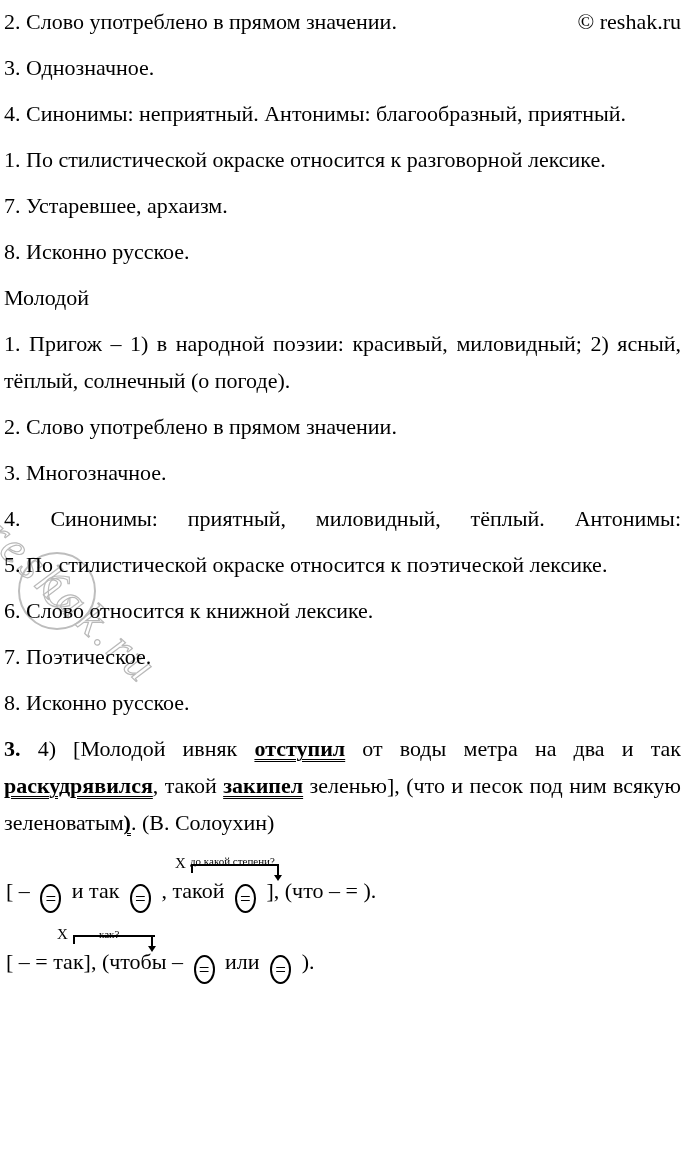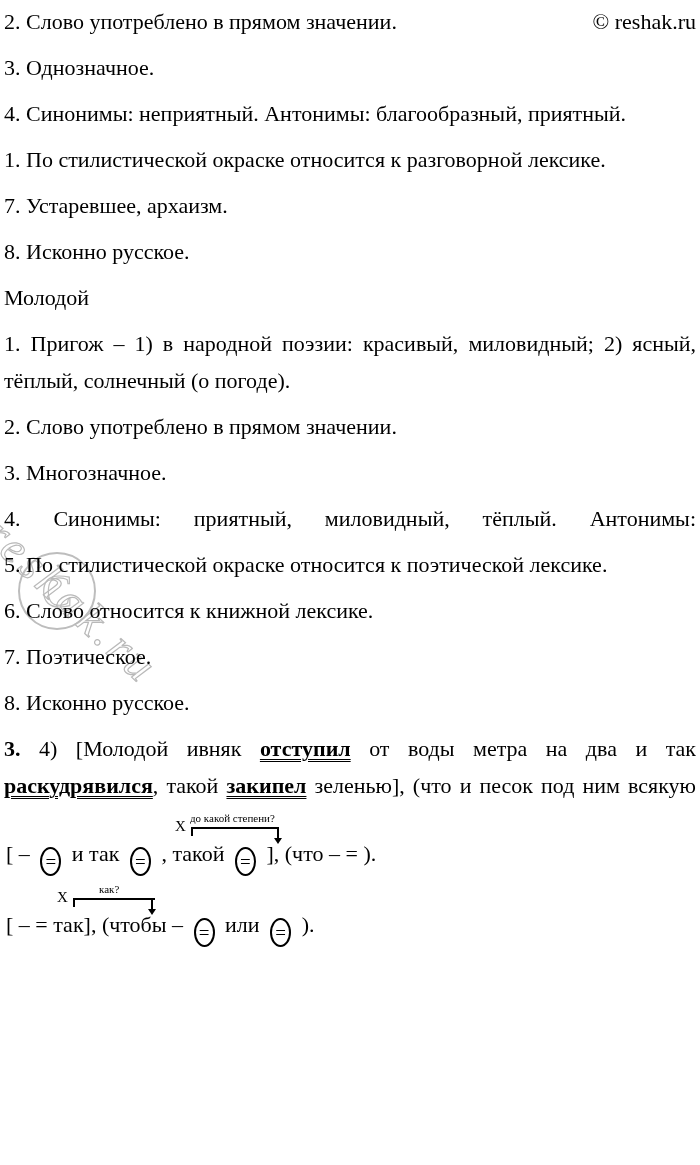--- a/index.html
+++ b/index.html
@@ -27,21 +27,21 @@
     position: absolute; left: 18px; top: 52px; width: 74px; height: 74px;
     border: 2px solid #bdbdbd; border-radius: 50%;
   }
   .wm-c {
     position: absolute; left: 0; top: 0; width: 74px; height: 74px;
     display: flex; align-items: center; justify-content: center;
     font-size: 46px; color: transparent; -webkit-text-stroke: 1.2px #bdbdbd;
   }
 
   
-  .content { position: relative; z-index: 1; padding: 3px 4px 0 4px; }
+  .content { position: relative; z-index: 1; padding: 3px 19px 0 4px; }
   .para { margin: 0 0 9px 0; text-align: justify; }
   .first-row { display: flex; justify-content: space-between; margin: 0 0 9px 0; }
   .line { display: block; }
   .full { display: block; text-align: justify; text-align-last: justify; }
   .du {
     text-decoration-line: underline;
     text-decoration-style: double;
     text-decoration-thickness: 1px;
     text-underline-offset: 3px;
     font-weight: bold;
@@ -57,27 +57,27 @@
     text-align: center; line-height: 25px; font-size: 19px;
     vertical-align: -7px; margin: 0 5px;
   }
   .q-label { position: absolute; font-size: 11px; line-height: 11px; white-space: nowrap; }
   .x-mark  { position: absolute; font-size: 15px; line-height: 15px; }
   .arrow-line { position: absolute; height: 7px; border-top: 2px solid #000; border-left: 2px solid #000; }
   .arrow-drop { position: absolute; width: 0; border-left: 2px solid #000; }
   .arrow-head { position: absolute; width: 0; height: 0;
     border-left: 4px solid transparent; border-right: 4px solid transparent; border-top: 6px solid #000; }
 
-  .s1-q    { left: 186px; top: 0; }
+  .s1-q    { left: 186px; top: 6px; }
   .s1-x    { left: 171px; top: 6px; }
   .s1-line { left: 187px; top: 14px; width: 86px; }
   .s1-drop { left: 273px; top: 14px; height: 11px; }
   .s1-head { left: 270px; top: 25px; }
 
-  .s2-q    { left: 95px; top: 0; }
+  .s2-q    { left: 95px; top: 8px; }
   .s2-x    { left: 53px; top: 6px; }
   .s2-line { left: 69px; top: 14px; width: 80px; }
   .s2-drop { left: 147px; top: 14px; height: 11px; }
   .s2-head { left: 144px; top: 25px; }
 </style>
 </head>
 <body>
 
 <div class="page">
 
@@ -113,20 +113,21 @@
       <span class="full">4. Синонимы: приятный, миловидный, тёплый. Антонимы:</span>
     </p>
     <p class="para">5. По стилистической окраске относится к поэтической лексике.</p>
     <p class="para">6. Слово относится к книжной лексике.</p>
     <p class="para">7. Поэтическое.</p>
     <p class="para">8. Исконно русское.</p>
 
     <p class="para">
       <span class="full"><span class="bold">3.</span> <span>4) [Молодой ивняк </span><span class="du">отступил</span><span> от воды метра на два и так</span></span>
       <span class="full"><span class="du">раскудрявился</span><span>, такой </span><span class="du">закипел</span><span> зеленью], (что и песок под ним всякую</span></span>
+      <span class="line"><span>зеленоватым</span><span class="du">)</span><span>. (В. Солоухин)</span></span>
     </p>
 
     <div class="scheme">
       <span class="q-label s1-q">до какой степени?</span>
       <span class="x-mark s1-x">Х</span>
       <span class="arrow-line s1-line"></span>
       <span class="arrow-drop s1-drop"></span>
       <span class="arrow-head s1-head"></span>
       <span>[ –</span>
       <span class="oval">=</span>

